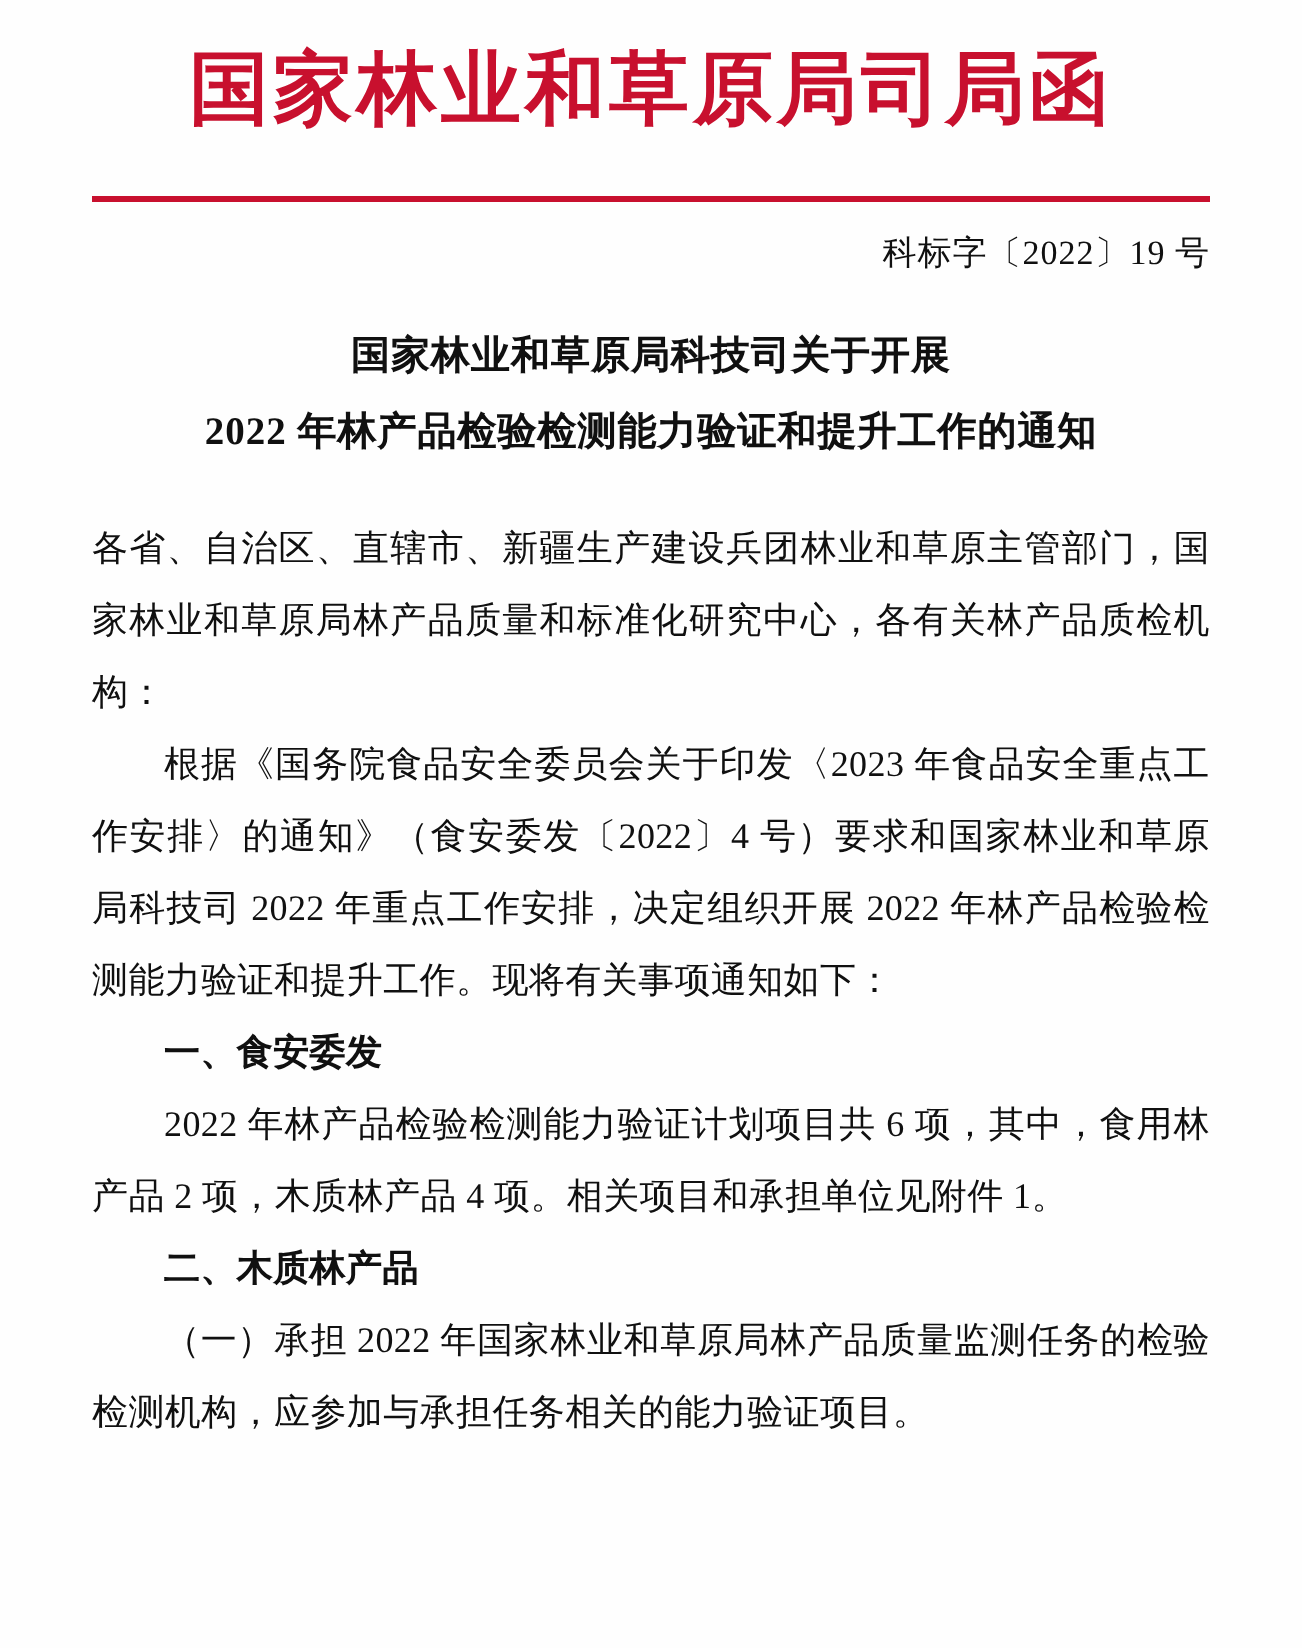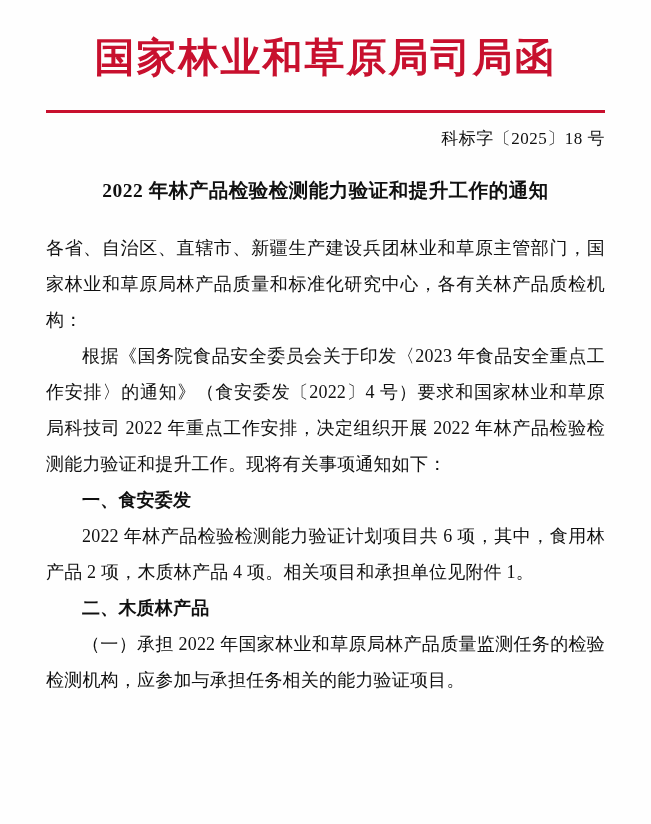--- a/index.html
+++ b/index.html
@@ -12,21 +12,21 @@
     height: 824px;
     font-family: "Liberation Serif", "DejaVu Serif", serif;
     color: #101010;
     overflow: hidden;
   }
   .page {
     position: relative;
     width: 651px;
     height: 824px;
     box-sizing: border-box;
-    padding: 12px 46px;
+    padding: 0 46px;
     background: #fefefe;
   }
   .letterhead {
     text-align: center;
     padding-top: 20px;
   }
   .letterhead-title {
     font-family: "DejaVu Serif", "Liberation Serif", serif;
     font-weight: bold;
     color: #c8102e;
@@ -81,23 +81,24 @@
 </head>
 <body>
 
 <div class="page">
 
   <div class="letterhead">
     <div class="letterhead-title">国家林业和草原局司局函</div>
     <div class="letterhead-rule"></div>
   </div>
 
-  <div class="doc-number">科标字〔2025〕18 号</div>
+  <div class="doc-number">科标字〔2022〕19 号</div>
 
   <div class="doc-title">
+    <div>国家林业和草原局科技司关于开展</div>
     <div>2022 年林产品检验检测能力验证和提升工作的通知</div>
   </div>
 
   <div class="body-text">
     <p class="para">各省、自治区、直辖市、新疆生产建设兵团林业和草原主管部门，国家林业和草原局林产品质量和标准化研究中心，各有关林产品质检机构：</p>
     <p class="para indent">根据《国务院食品安全委员会关于印发〈2023 年食品安全重点工作安排〉的通知》（食安委发〔2022〕4 号）要求和国家林业和草原局科技司 2022 年重点工作安排，决定组织开展 2022 年林产品检验检测能力验证和提升工作。现将有关事项通知如下：</p>
     <p class="para heading">一、食安委发</p>
     <p class="para indent">2022 年林产品检验检测能力验证计划项目共 6 项，其中，食用林产品 2 项，木质林产品 4 项。相关项目和承担单位见附件 1。</p>
     <p class="para heading">二、木质林产品</p>
     <p class="para indent">（一）承担 2022 年国家林业和草原局林产品质量监测任务的检验检测机构，应参加与承担任务相关的能力验证项目。</p>

